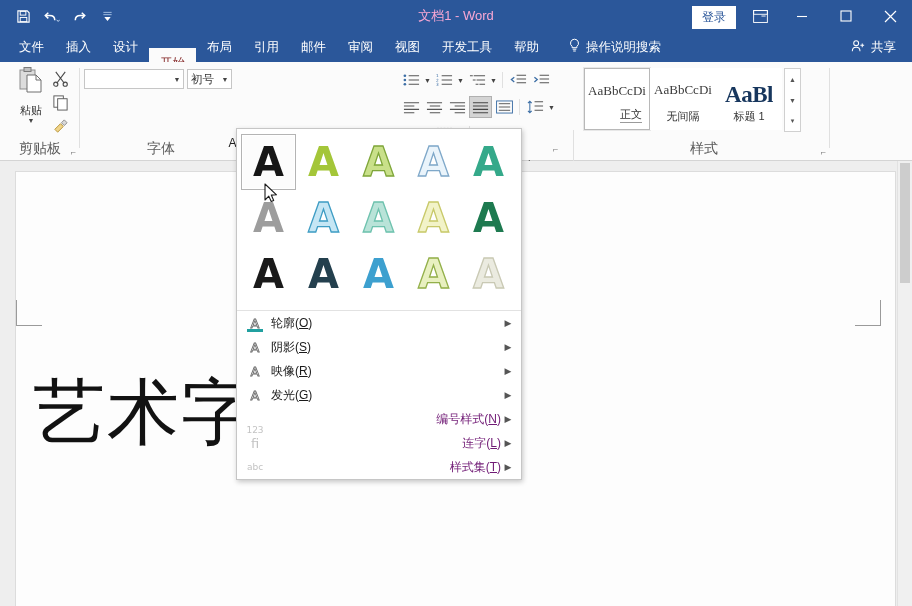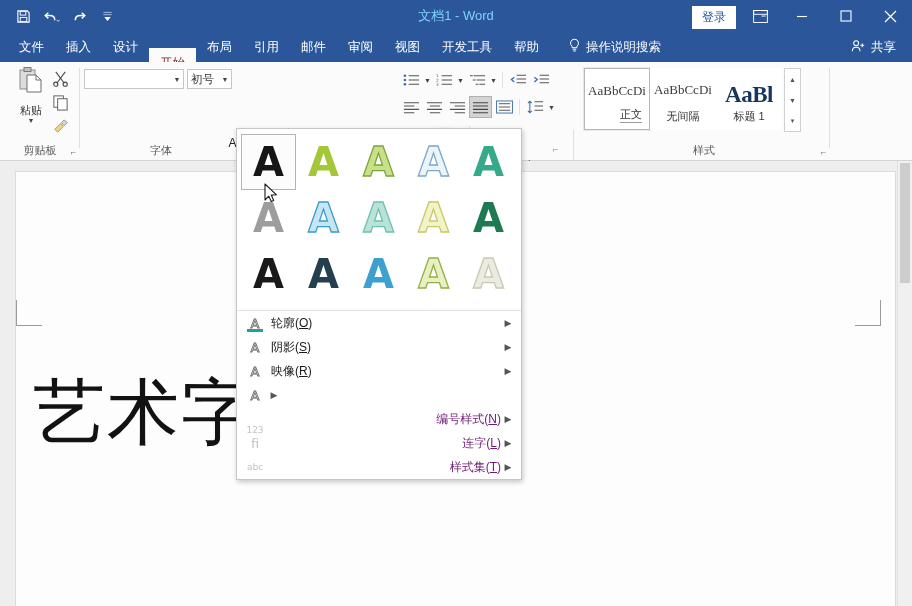--- a/index.html
+++ b/index.html
@@ -17,21 +17,21 @@
     background:#2b579a;color:#fff;
   }
   .qat{position:absolute;left:10px;top:0;height:32px;display:flex;align-items:center;gap:2px;}
   .qat-btn{
     width:26px;height:26px;display:flex;align-items:center;justify-content:center;
     color:#fff;cursor:default;
   }
   .qat-btn svg{display:block;}
   .doc-title{
     position:absolute;left:0;top:0;width:912px;height:32px;
-    line-height:32px;text-align:center;font-size:13px;color:#7dd3fc;
+    line-height:32px;text-align:center;font-size:13px;color:#f9a8d4;
     pointer-events:none;
   }
   .signin{
     position:absolute;right:176px;top:6px;height:21px;line-height:21px;
     padding:0 9px;font-size:12px;color:#2b579a;background:#fff;
     border:1px solid #ffffff;cursor:default;
   }
   .win-btns{position:absolute;right:0;top:0;height:32px;display:flex;align-items:center;}
   .win-btn{width:44px;height:32px;display:flex;align-items:center;justify-content:center;color:#fff;}
   .ribbon-display{width:40px;height:32px;display:flex;align-items:center;justify-content:center;color:#fff;}
@@ -57,21 +57,21 @@
   }
 
   
   .ribbon{
     position:absolute;left:0;top:62px;width:912px;height:98px;
     background:#fbfbfb;border-bottom:1px solid #d4d4d4;
   }
   .grp{position:absolute;top:0;height:98px;}
   .grp-label{
     position:absolute;bottom:2px;width:100%;text-align:center;
-    font-size:11px;color:#5a5a5a;
+    font-size:14px;color:#5a5a5a;
   }
   .grp-sep{position:absolute;top:6px;width:1px;height:80px;background:#e0e0e0;}
   .dlg-launch{position:absolute;bottom:3px;right:4px;font-size:9px;color:#7a7a7a;}
 
   
   #grp-clipboard{left:0;width:80px;}
   .paste-big{
     position:absolute;left:8px;top:4px;width:46px;
     display:flex;flex-direction:column;align-items:center;
   }
@@ -647,20 +647,21 @@
           <div class="mlbl">阴影(<span class="uline">S</span>)</div>
           <div class="marrow">▶</div>
         </div>
         <div class="mitem">
           <div class="mico" style="-webkit-text-stroke: 0.8px rgb(102, 102, 102); color: transparent;">A</div>
           <div class="mlbl">映像(<span class="uline">R</span>)</div>
           <div class="marrow">▶</div>
         </div>
         <div class="mitem">
           <div class="mico" style="-webkit-text-stroke: 0.8px rgb(102, 102, 102); color: transparent;">A</div>
+          <div class="mlbl">发光(<span class="uline">G</span>)</div>
           <div class="marrow">▶</div>
         </div>
         <div class="mitem disabled">
           <div class="mico" style="font-size: 9px; margin-top: 22px;">123</div>
           <div class="mlbl">编号样式(<span class="uline">N</span>)</div>
           <div class="marrow">▶</div>
         </div>
         <div class="mitem disabled">
           <div class="mico">fi</div>
           <div class="mlbl">连字(<span class="uline">L</span>)</div>

